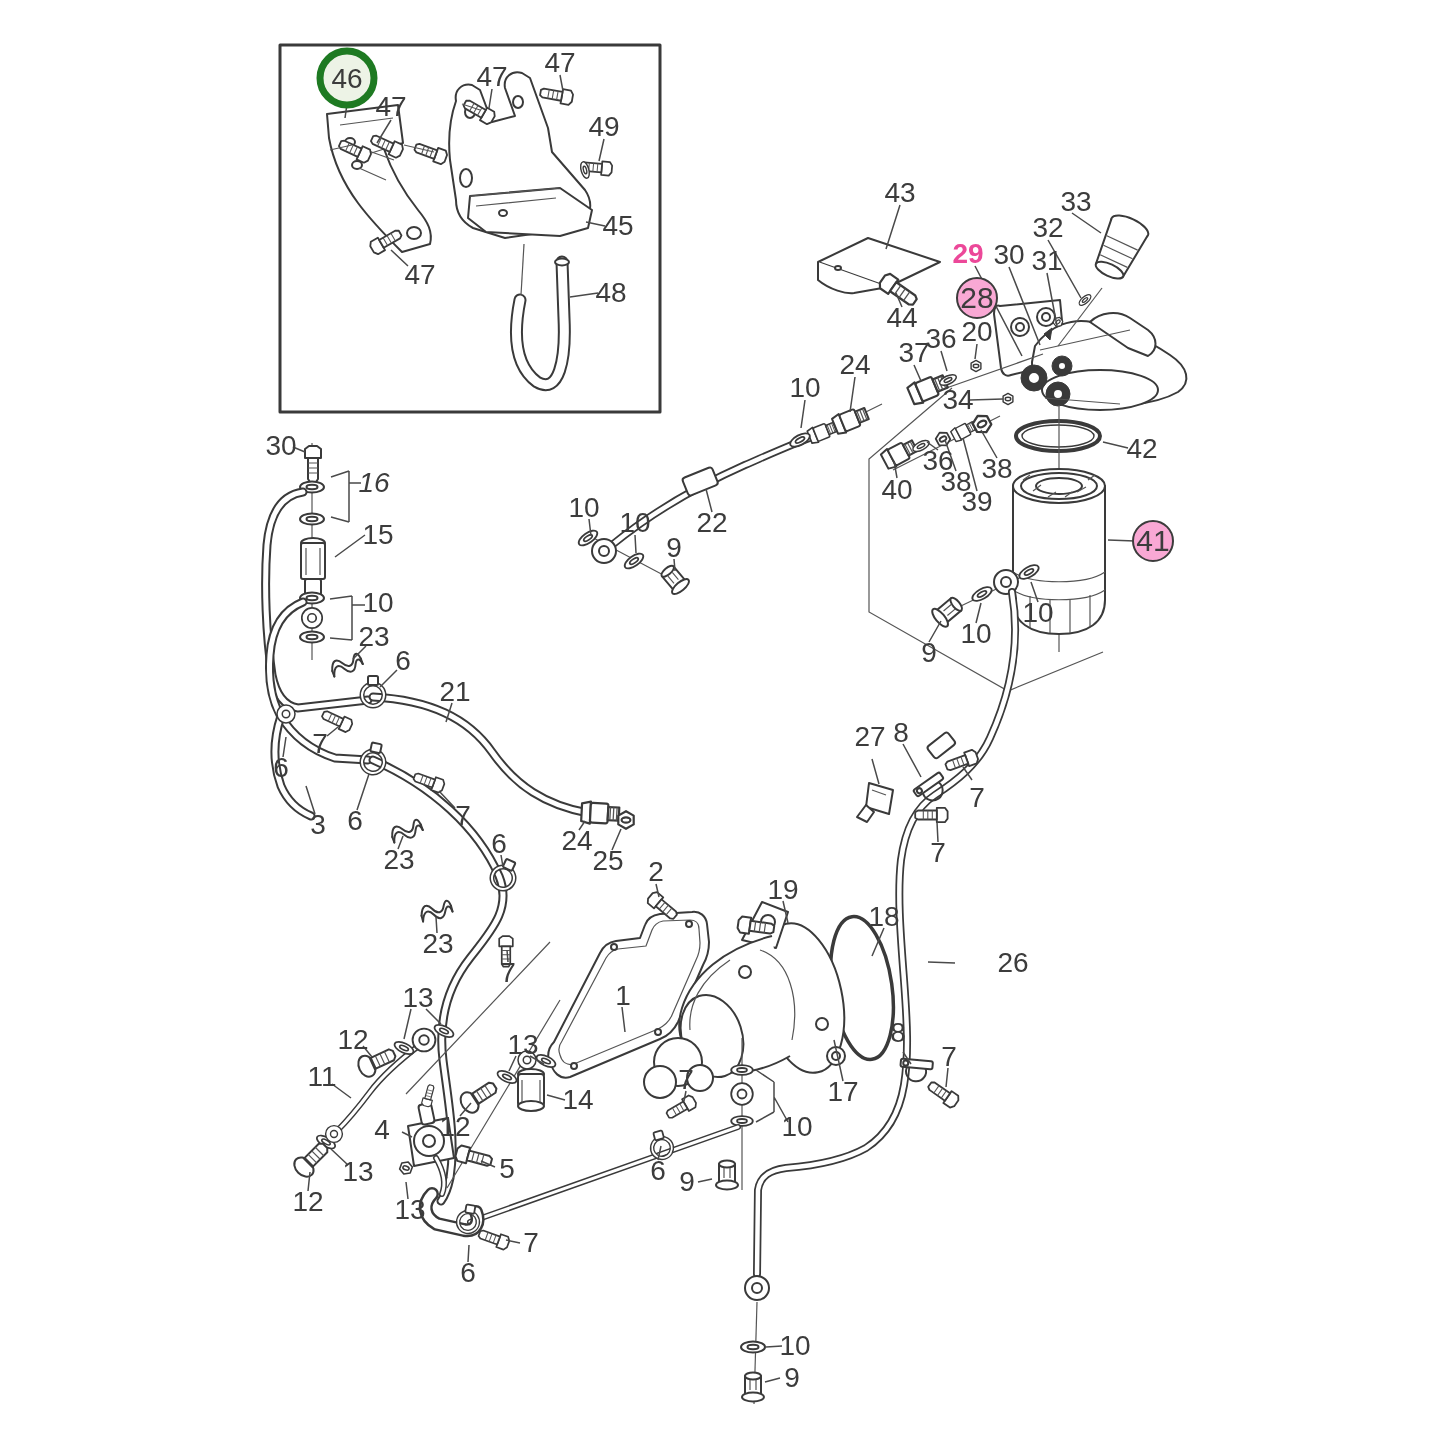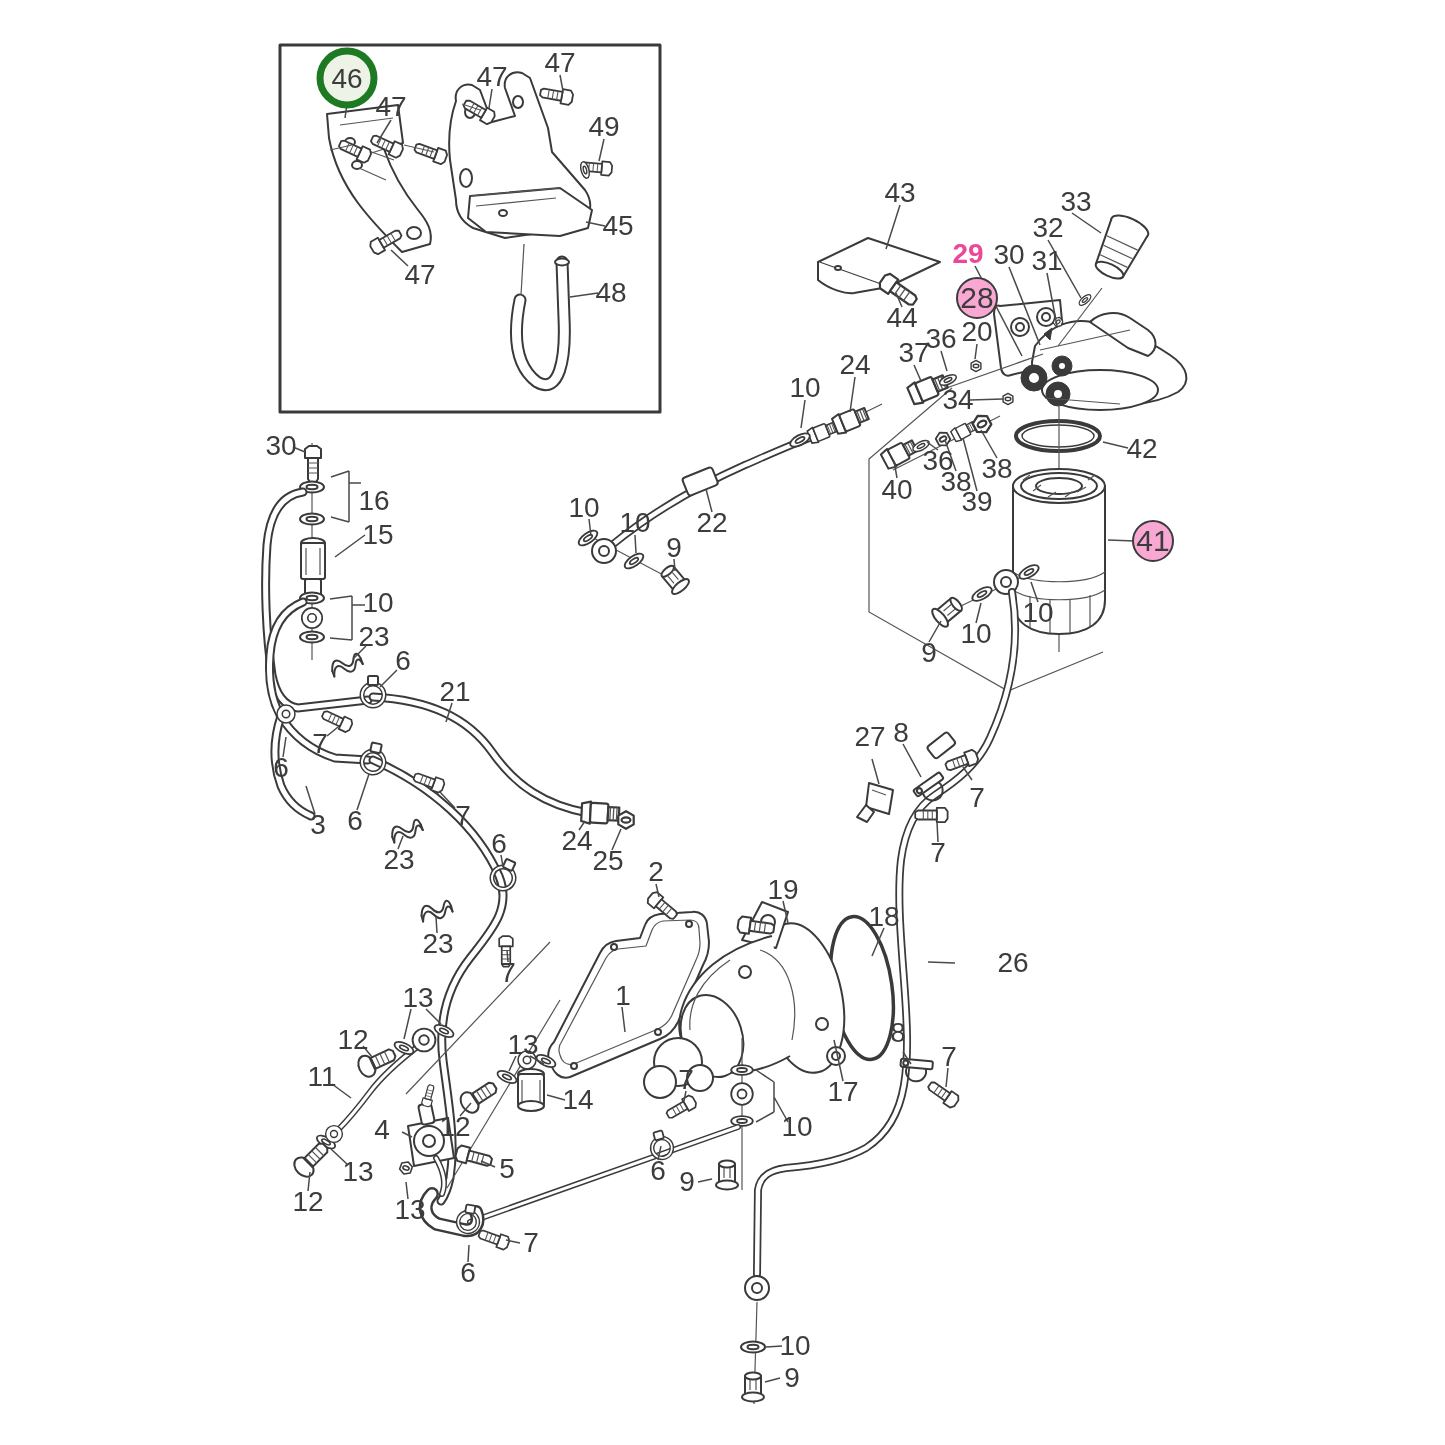--- a/index.html
+++ b/index.html
@@ -441,21 +441,21 @@
       <span class="callout" style="left: 1142px; top: 449px;">42</span>
       <span class="callout circled" style="left: 1153px; top: 541px;">41</span>
       <span class="callout" style="left: 712px; top: 523px;">22</span>
       <span class="callout" style="left: 584px; top: 508px;">10</span>
       <span class="callout" style="left: 635px; top: 523px;">10</span>
       <span class="callout" style="left: 674px; top: 548px;">9</span>
       <span class="callout" style="left: 929px; top: 653px;">9</span>
       <span class="callout" style="left: 976px; top: 634px;">10</span>
       <span class="callout" style="left: 1038px; top: 613px;">10</span>
       <span class="callout" style="left: 281px; top: 446px;">30</span>
-      <span class="callout" style="left: 374px; top: 501px;">16</span>
+      <span class="callout" style="left: 374px; top: 483px; font-style: italic;">16</span>
       <span class="callout" style="left: 378px; top: 535px;">15</span>
       <span class="callout" style="left: 378px; top: 603px;">10</span>
       <span class="callout" style="left: 374px; top: 637px;">23</span>
       <span class="callout" style="left: 403px; top: 661px;">6</span>
       <span class="callout" style="left: 455px; top: 692px;">21</span>
       <span class="callout" style="left: 320px; top: 744px;">7</span>
       <span class="callout" style="left: 281px; top: 768px;">6</span>
       <span class="callout" style="left: 318px; top: 825px;">3</span>
       <span class="callout" style="left: 355px; top: 821px;">6</span>
       <span class="callout" style="left: 399px; top: 860px;">23</span>

